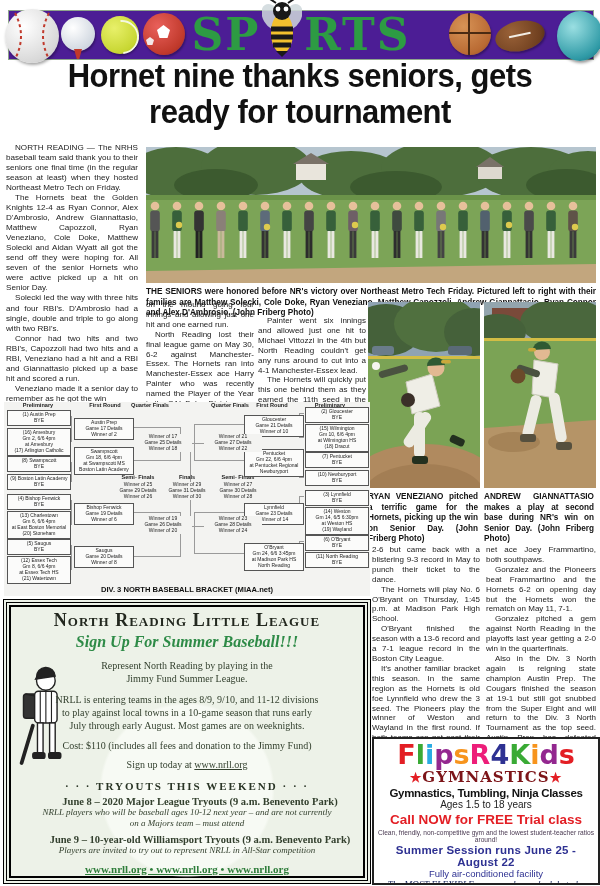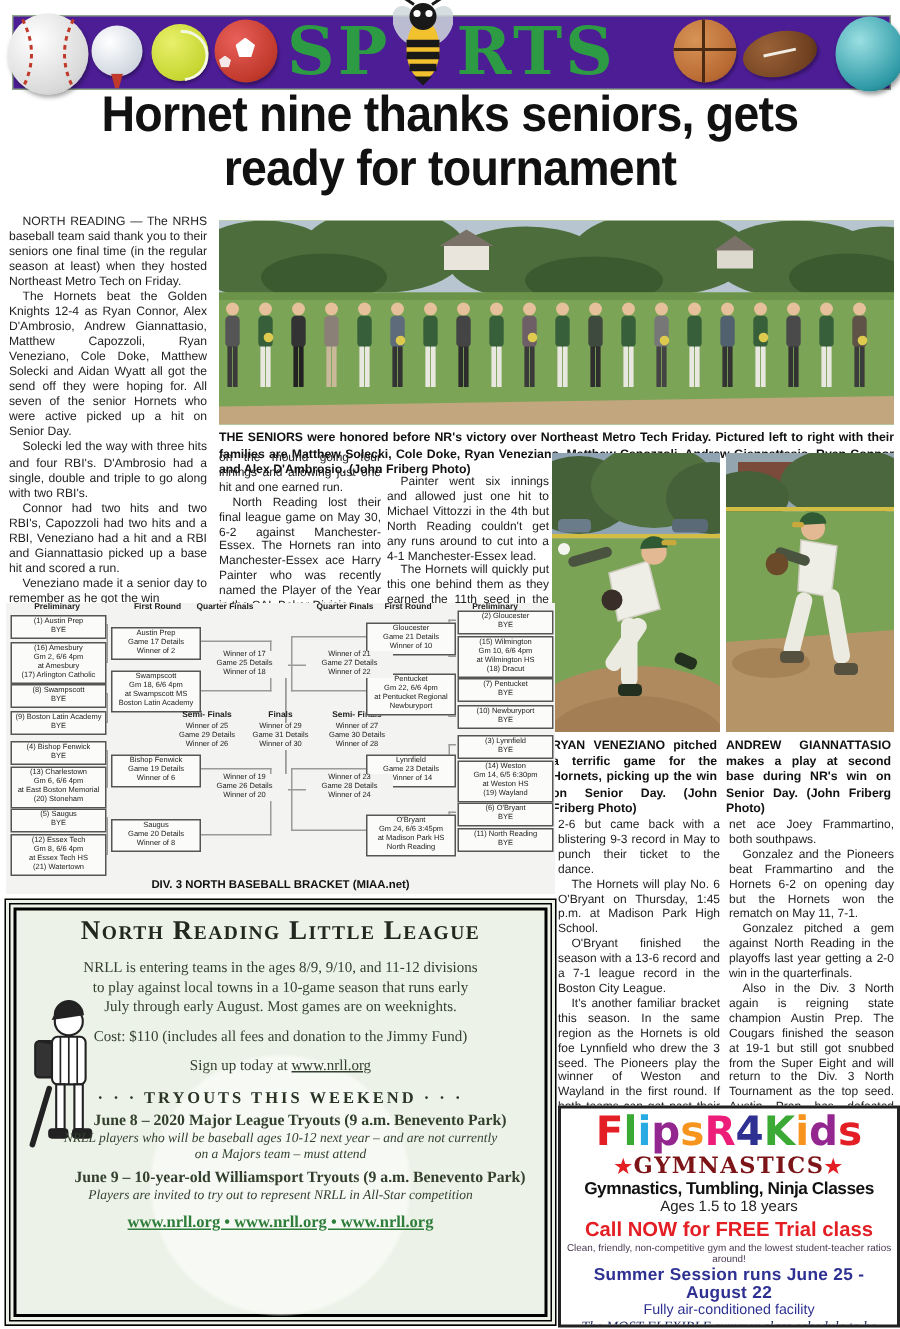--- a/index.html
+++ b/index.html
@@ -429,20 +429,23 @@
         <path d="M20,32 L10,30"></path>
         <rect x="23" y="61" width="6" height="32"></rect>
         <rect x="36" y="61" width="6" height="32"></rect>
         <rect x="18" y="93" width="13" height="6" rx="2" fill="#222"></rect>
         <rect x="35" y="93" width="13" height="6" rx="2" fill="#222"></rect>
         <path d="M18,64 L6,104" stroke-width="4" stroke-linecap="round"></path>
       </g>
     </svg>
     <div class="ll-inner">
       <div class="ll-title">North Reading Little League</div>
+      <div class="ll-sub">Sign Up For Summer Baseball!!!</div>
+      <div class="ll-p pre">Represent North Reading by playing in the
+Jimmy Fund Summer League.</div>
       <div class="ll-p pre">NRLL is entering teams in the ages 8/9, 9/10, and 11-12 divisions
 to play against local towns in a 10-game season that runs early
 July through early August. Most games are on weeknights.</div>
       <div class="ll-cost">Cost: $110 (includes all fees and donation to the Jimmy Fund)</div>
       <div class="ll-signup"><span>Sign up today at </span><span class="ll-link">www.nrll.org</span></div>
       <div class="ll-tryouts">· · ·  TRYOUTS THIS WEEKEND  · · ·</div>
       <div class="ll-e">June 8 – 2020 Major League Tryouts (9 a.m. Benevento Park)</div>
       <div class="ll-n pre">NRLL players who will be baseball ages 10-12 next year – and are not currently
 on a Majors team – must attend</div>
       <div class="ll-e">June 9 – 10-year-old Williamsport Tryouts (9 a.m. Benevento Park)</div>

